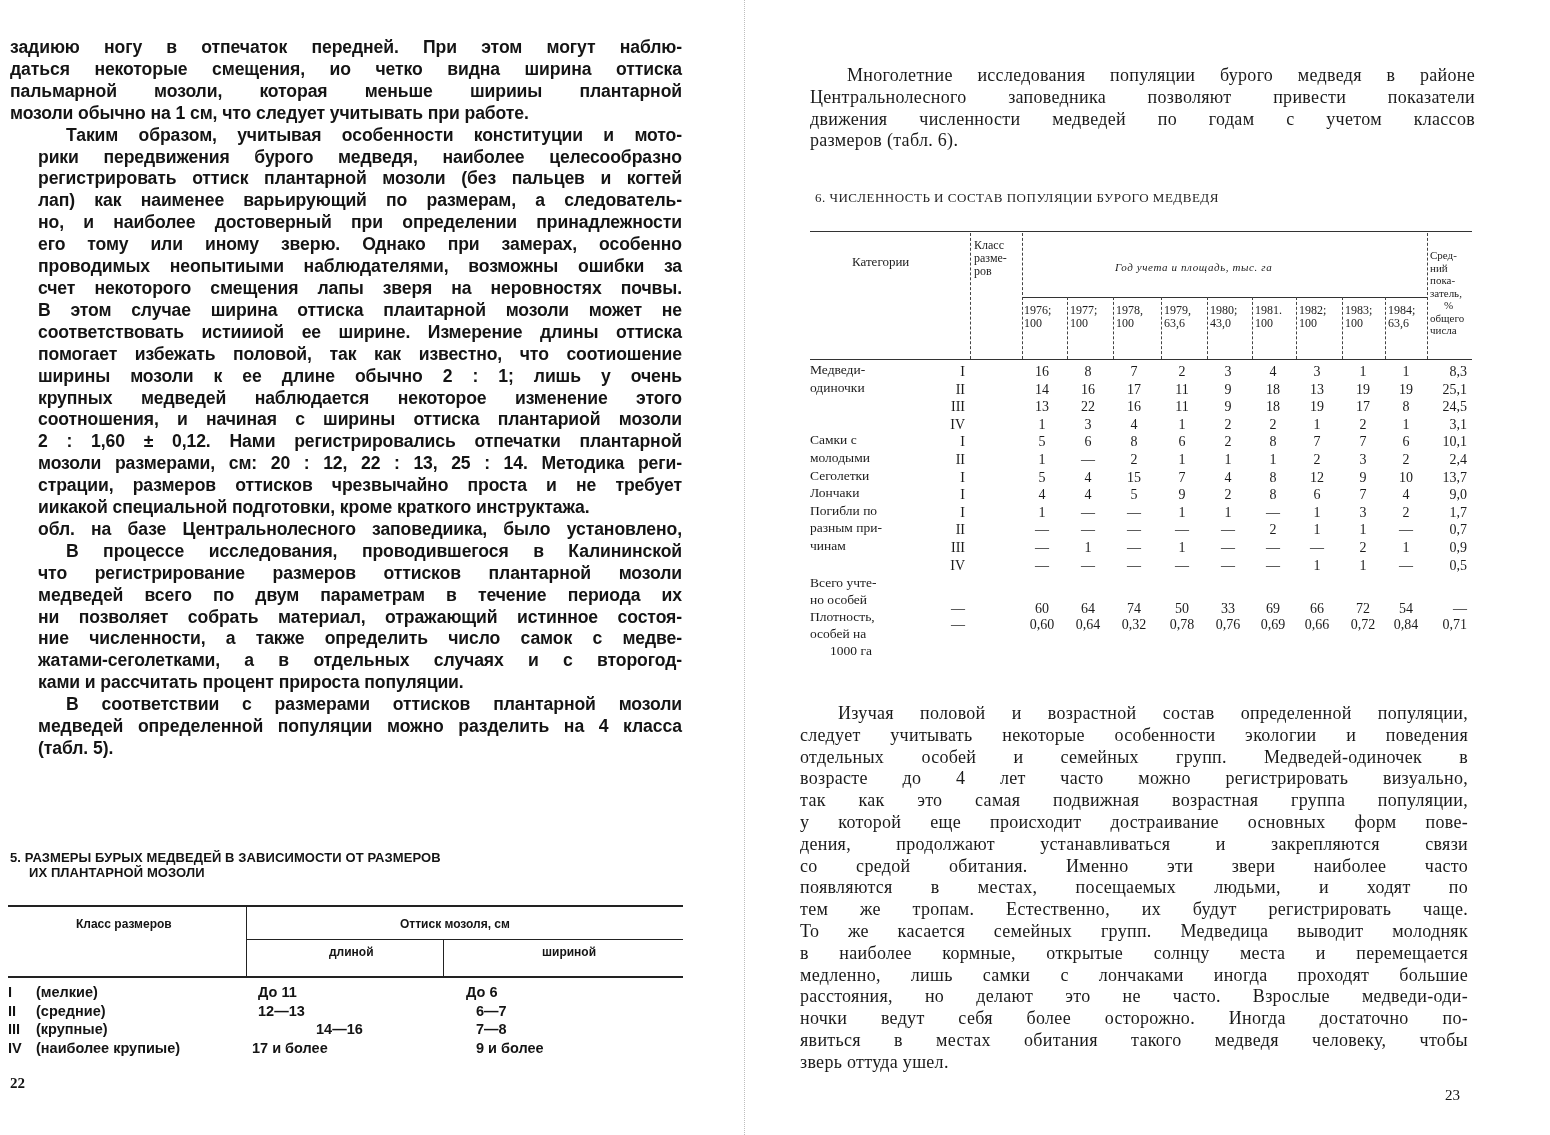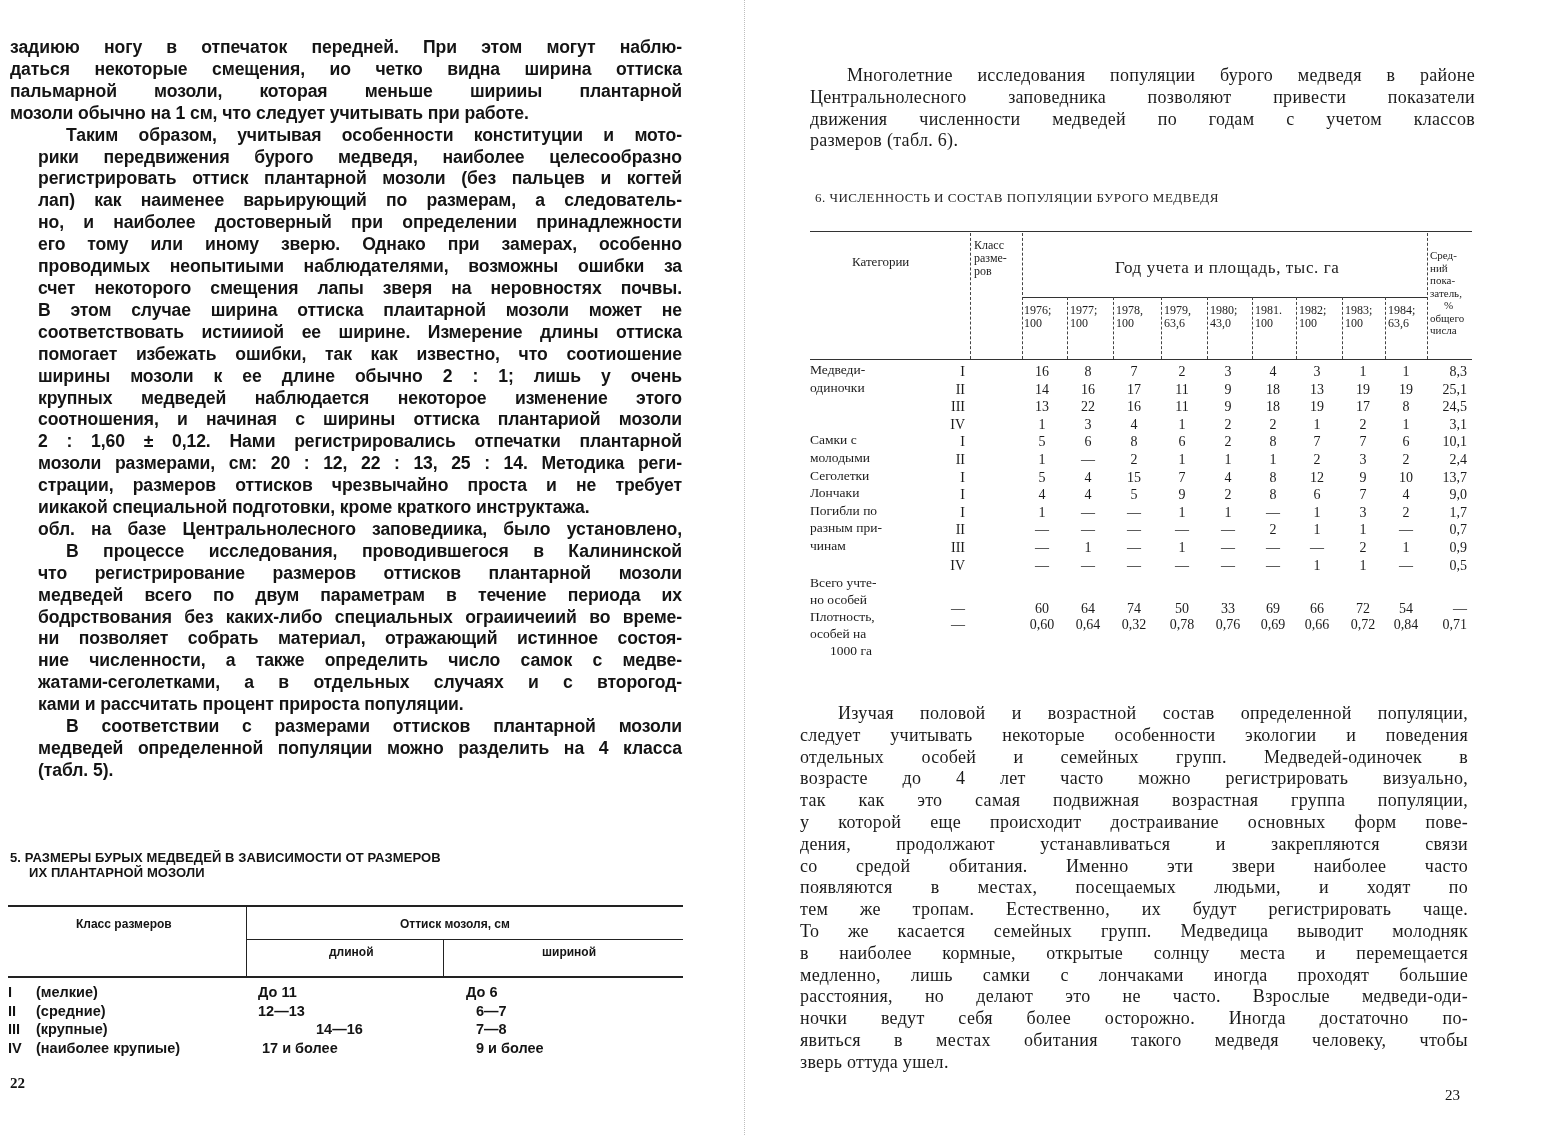--- a/index.html
+++ b/index.html
@@ -83,35 +83,34 @@
         <span class="line" style="padding-left:28px;">Таким образом, учитывая особенности конституции и мото-</span>
         <span class="line">рики передвижения бурого медведя, наиболее целесообразно</span>
         <span class="line">регистрировать оттиск плантарной мозоли (без пальцев и когтей</span>
         <span class="line">лап) как наименее варьирующий по размерам, а следователь-</span>
         <span class="line">но, и наиболее достоверный при определении принадлежности</span>
         <span class="line">его тому или иному зверю. Однако при замерах, особенно</span>
         <span class="line">проводимых неопытиыми наблюдателями, возможны ошибки за</span>
         <span class="line">счет некоторого смещения лапы зверя на неровностях почвы.</span>
         <span class="line">В этом случае ширина оттиска плаитарной мозоли может не</span>
         <span class="line">соответствовать истиииой ее ширине. Измерение длины оттиска</span>
-        <span class="line">помогает избежать ошибки, так как известно, что соотиошение</span>
+        <span class="line">помогает избежать половой, так как известно, что соотиошение</span>
         <span class="line">ширины мозоли к ее длине обычно 2 : 1; лишь у очень</span>
         <span class="line">крупных медведей наблюдается некоторое изменение этого</span>
         <span class="line">соотношения, и начиная с ширины оттиска плантариой мозоли</span>
         <span class="line">2 : 1,60 ± 0,12. Нами регистрировались отпечатки плантарной</span>
         <span class="line">мозоли размерами, см: 20 : 12, 22 : 13, 25 : 14. Методика реги-</span>
         <span class="line">страции, размеров оттисков чрезвычайно проста и не требует</span>
         <span class="line last">иикакой специальной подготовки, кроме краткого инструктажа.</span>
       </p>
       <p class="indent">
         <span class="line">обл. на базе Центральнолесного заповедиика, было установлено,</span>
         <span class="line" style="padding-left:28px;">В процессе исследования, проводившегося в Калининской</span>
         <span class="line">что регистрирование размеров оттисков плантарной мозоли</span>
         <span class="line">медведей всего по двум параметрам в течение периода их</span>
-        <span class="line">бодрствования без каких-либо специальных ограиичеиий во време-</span>
         <span class="line">ни позволяет собрать материал, отражающий истинное состоя-</span>
         <span class="line">ние численности, а также определить число самок с медве-</span>
         <span class="line">жатами-сеголетками, а в отдельных случаях и с второгод-</span>
         <span class="line last">ками и рассчитать процент прироста популяции.</span>
       </p>
       <p class="indent">
         <span class="line" style="padding-left:28px;">В соответствии с размерами оттисков плантарной мозоли</span>
         <span class="line">медведей определенной популяции можно разделить на 4 класса</span>
         <span class="line last">(табл. 5).</span>
       </p>
@@ -147,21 +146,21 @@
         </div>
         <div class="row" style="top:116px;">
           <span style="left:0;">III</span>
           <span style="left:28px;">(крупные)</span>
           <span style="left:262px;margin-left:46px;">14—16</span>
           <span style="left:468px;">7—8</span>
         </div>
         <div class="row" style="top:134.5px;">
           <span style="left:0;">IV</span>
           <span style="left:28px;">(наиболее крупиые)</span>
-          <span style="left:254px;">17 и более</span>
+          <span style="left:244px;">17 и более</span>
           <span style="left:468px;">9 и более</span>
         </div>
       </div>
   </div>
 
   <div class="lp-pagenum">22</div>
 </div>
 
 <div id="right-page" class="page">
   <div class="rp-text rp-intro" id="rp-intro">
@@ -180,21 +179,21 @@
     <div class="vr" style="left:160px;top:2px;height:126px;"></div>
     <div class="vr" style="left:212px;top:2px;height:126px;"></div>
     <div class="vr" style="left:617px;top:2px;height:126px;"></div>
 
     <div class="hdr" style="left:42px;top:24px;font-size:13px;">Категории</div>
     <div class="hdr" id="t6-hdr-class" style="left:164px;top:8px;">
         <div>Класс</div>
         <div>разме-</div>
         <div>ров</div>
       </div>
-    <div class="hdr" style="left:305px;top:30px;font-size:17px;letter-spacing:0.6px;">Год учета и площадь, тыс. га</div>
+    <div class="hdr" style="left:305px;top:30px;font-size:11px;letter-spacing:0.6px;font-style:italic;">Год учета и площадь, тыс. га</div>
     <div class="hdr" id="t6-hdr-avg" style="left:620px;top:18px;font-size:11px;line-height:12.5px;">
         <div>Сред-</div>
         <div>ний</div>
         <div>пока-</div>
         <div>затель,</div>
         <div style="padding-left:14px;">%</div>
         <div>общего</div>
         <div>числа</div>
       </div>
     <div id="t6-years">

